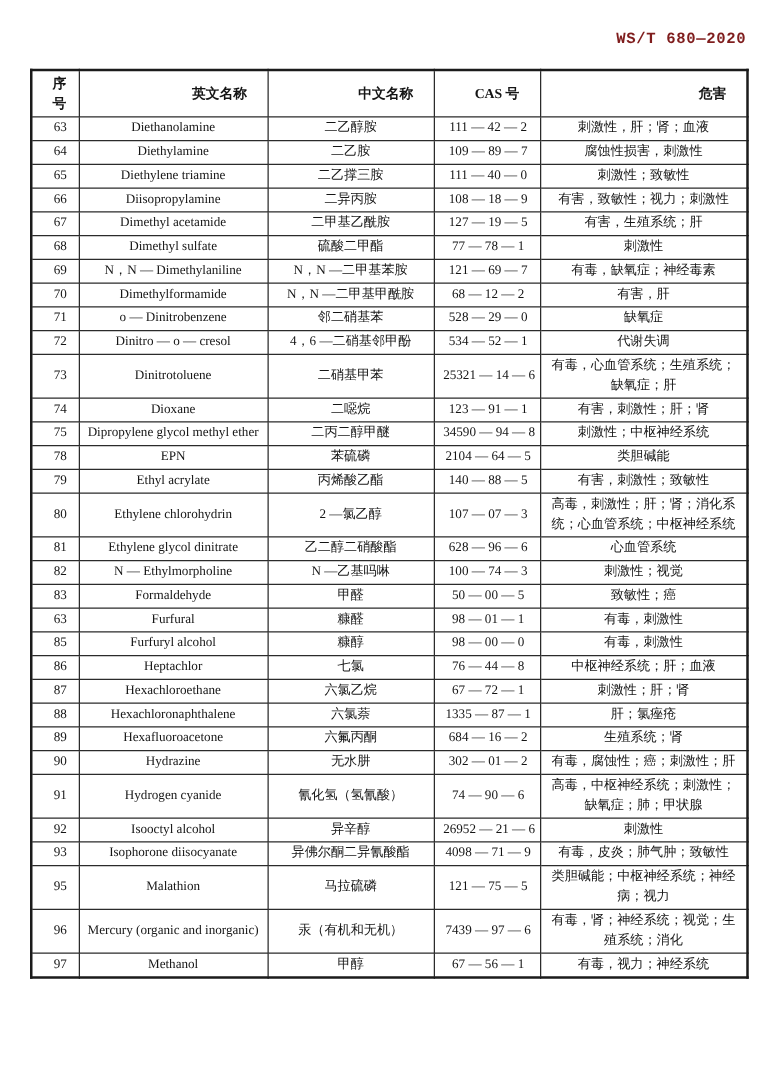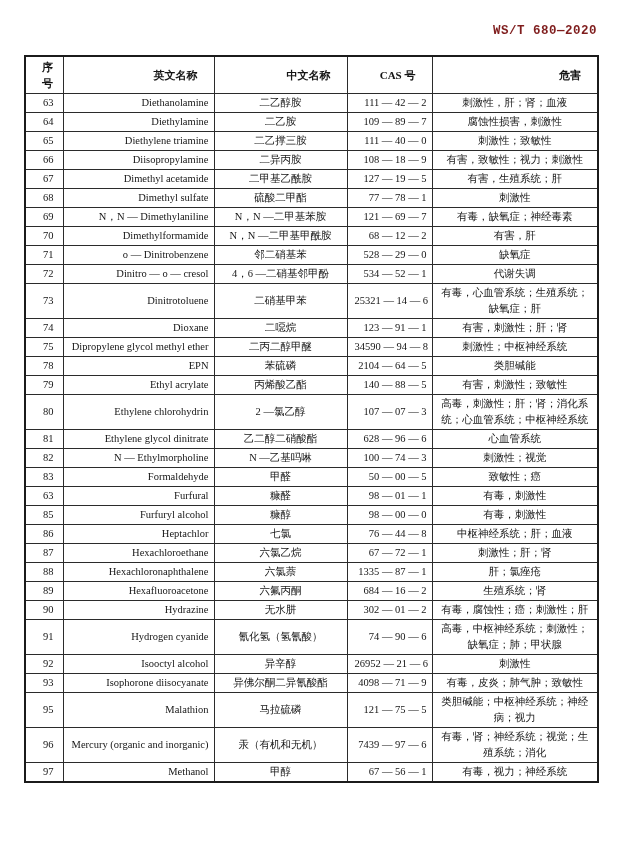--- a/index.html
+++ b/index.html
@@ -20,23 +20,23 @@
   .chem-table th,.chem-table td{
     border:1px solid #2b2b2b;
     font-size:10.5px;line-height:16px;
     padding:1px 5px;vertical-align:middle;
     overflow:hidden;
   }
   .chem-table th{
     font-weight:700;text-align:right;padding:2px 16px;font-size:11px;
   }
   td.col-no{text-align:center;padding:1px 17px;}
-  td.col-en{text-align:right;}
+  td.col-en{text-align:center;}
   td.col-cn{text-align:center;}
-  td.col-cas{text-align:right;white-space:nowrap;padding-left:7px;}
+  td.col-cas{text-align:center;white-space:nowrap;padding-left:7px;}
   td.col-hazard{text-align:center;}
   .page-num{
     position:absolute;top:824px;left:546px;
     font-size:13px;color:#111;margin-top:42px;
   }
 </style>
 </head>
 <body>
 
 <div class="page">

